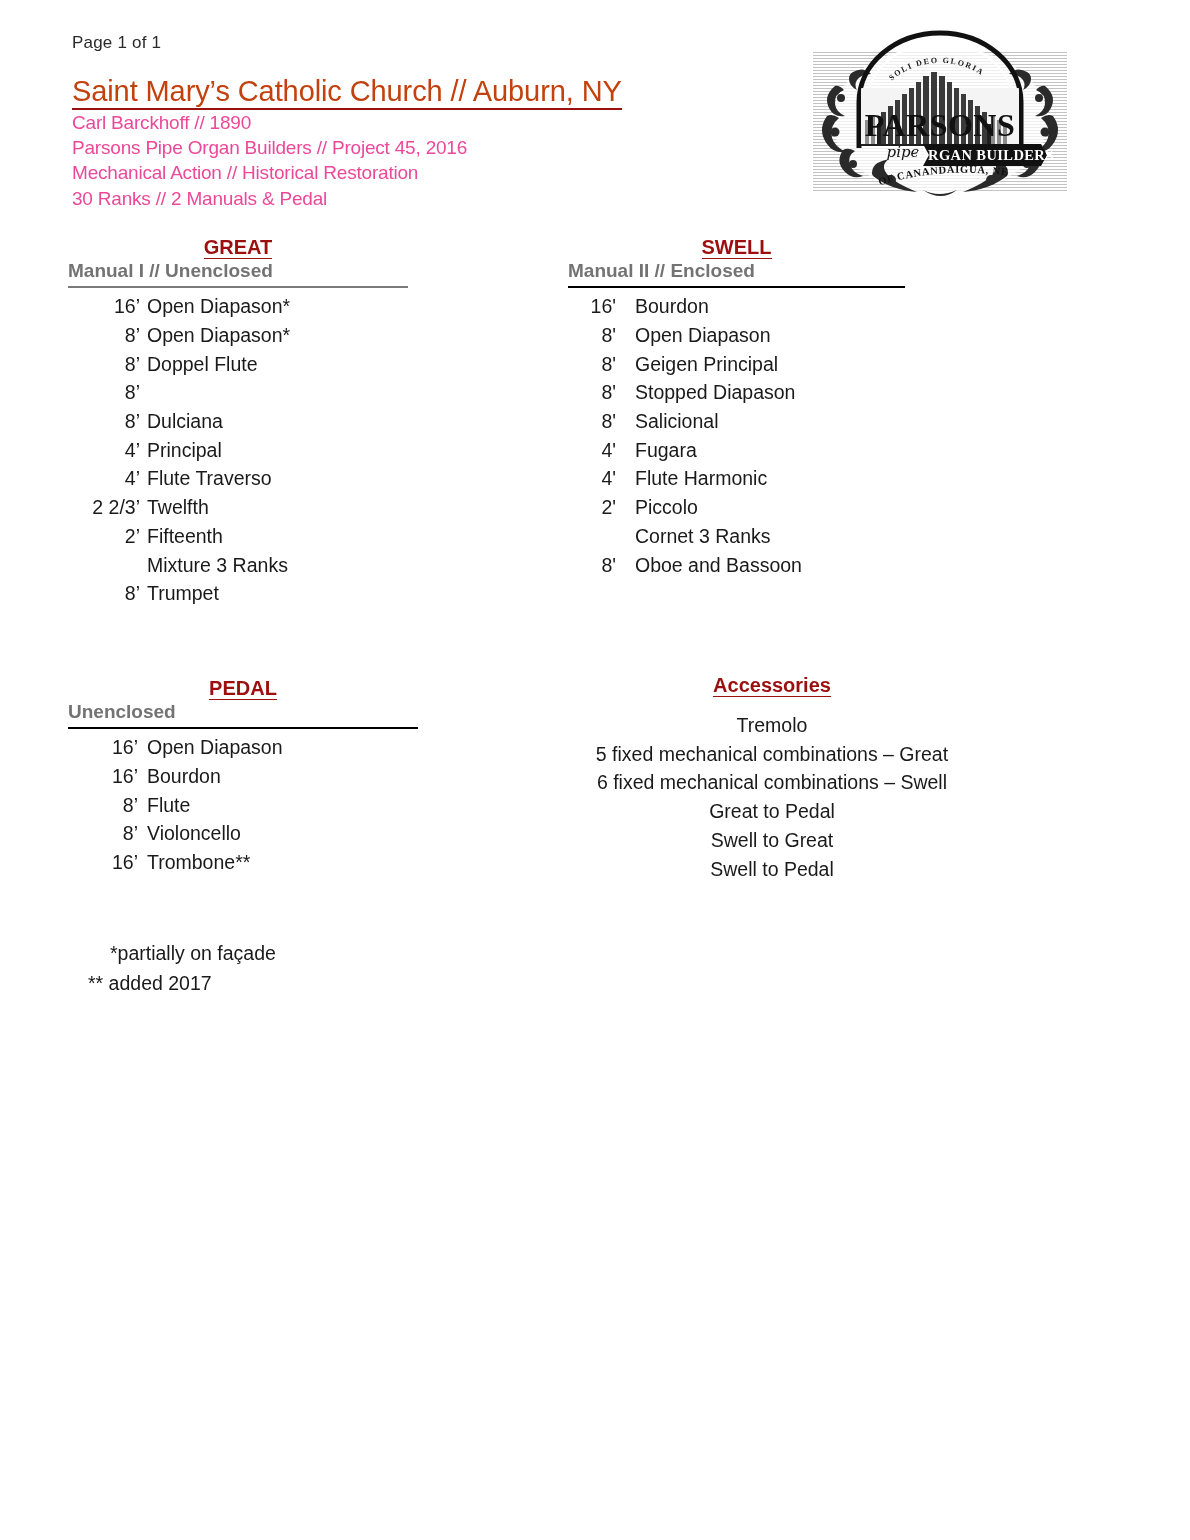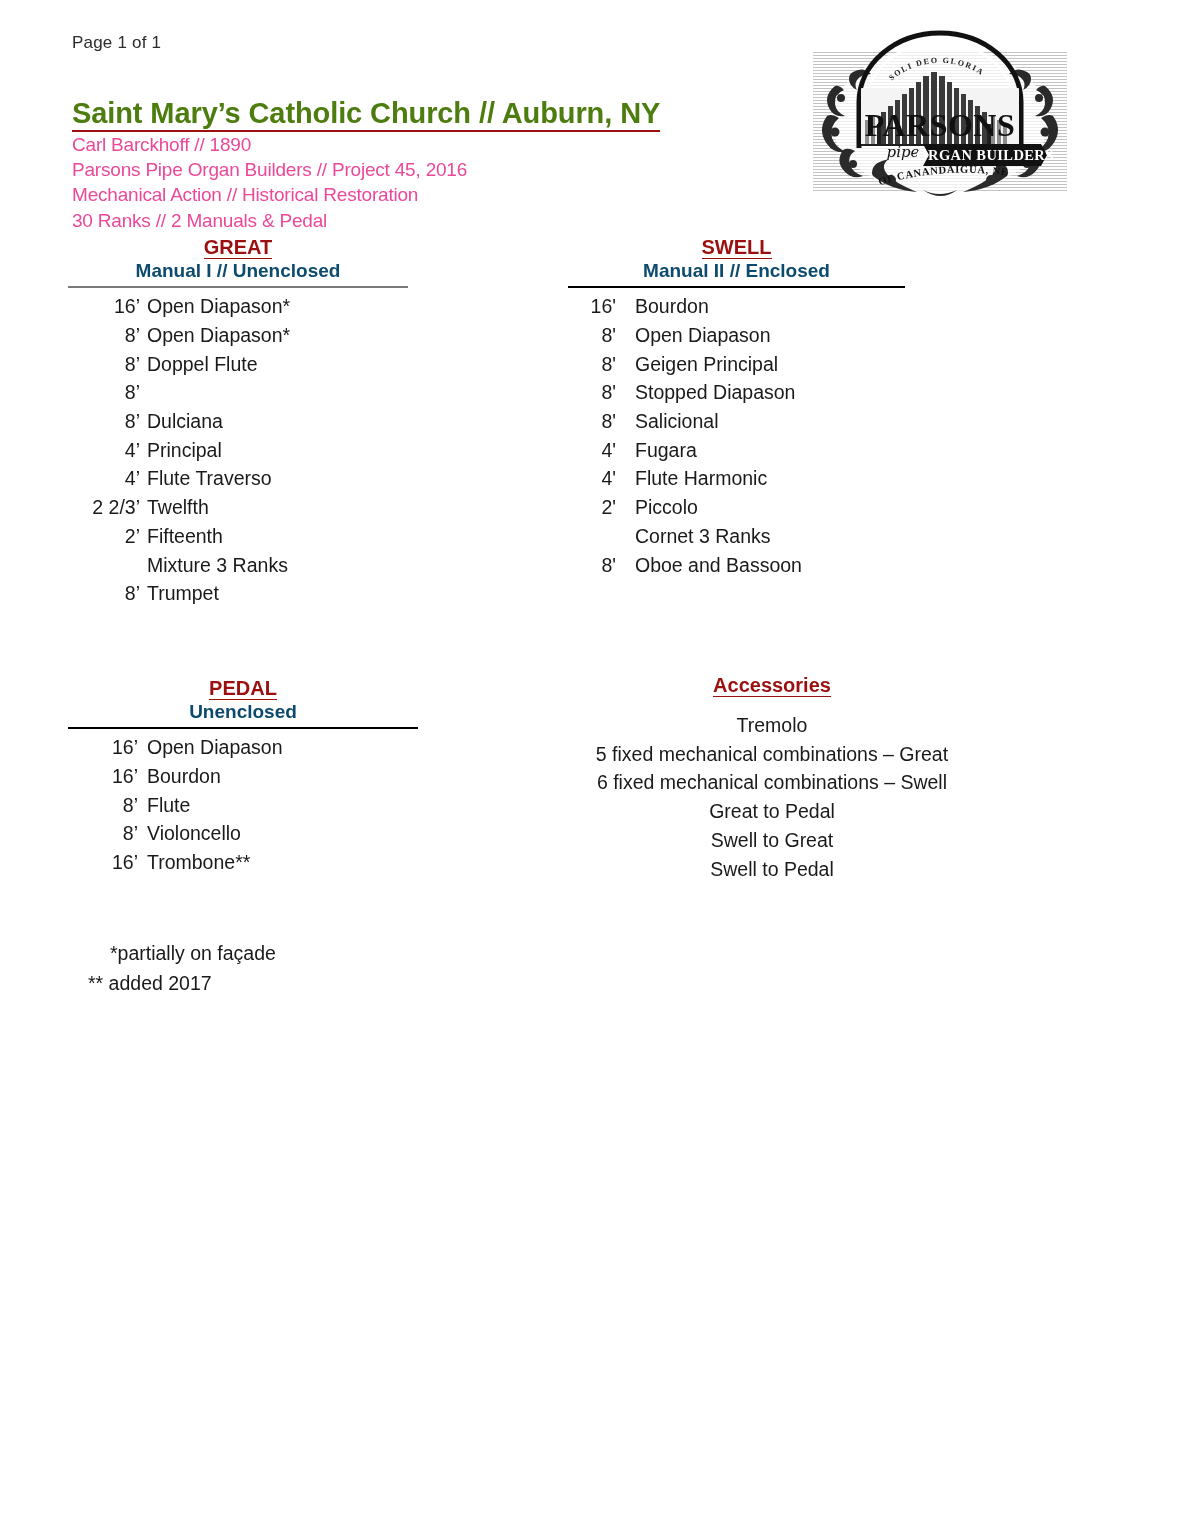--- a/index.html
+++ b/index.html
@@ -36,29 +36,28 @@
 
   
   .header {
     position: absolute;
     left: 72px;
     top: 76px;
     width: 700px;
   }
   .doc-title {
     font-size: 29px;
-    font-weight: bold;
-    color: #4d7c0f;
+    font-weight: normal;
+    color: #c2410c;
     letter-spacing: -0.1px;
     display: inline-block;
     border-bottom: 2px solid #9B0F0F;
     padding-bottom: 1px;
     line-height: 1.06;
     white-space: nowrap;
-    margin-top: 22px;
   }
   .subline {
     font-size: 19px;
     font-weight: normal;
     color: #ec4899;
     line-height: 1.33;
     margin-top: 0;
     white-space: nowrap;
     letter-spacing: -0.2px;
   }
@@ -87,24 +86,23 @@
     font-weight: bold;
     color: #9B0F0F;
     line-height: 1.12;
   }
   .div-title .name {
     display: inline-block;
     border-bottom: 1.6px solid #9B0F0F;
     padding-bottom: 0px;
   }
   .div-sub {
-    text-align: center;
     font-size: 19px;
     font-weight: bold;
-    color: #0c4a6e;
+    color: #737373;
     line-height: 1.2;
     margin-top: 1px;
   }
   .div-rule {
     height: 0;
     border-top: 2px solid #000000;
     margin-top: 3px;
   }
   .div-rule.grey { border-top: 2px solid #7a7a7a; }
 

